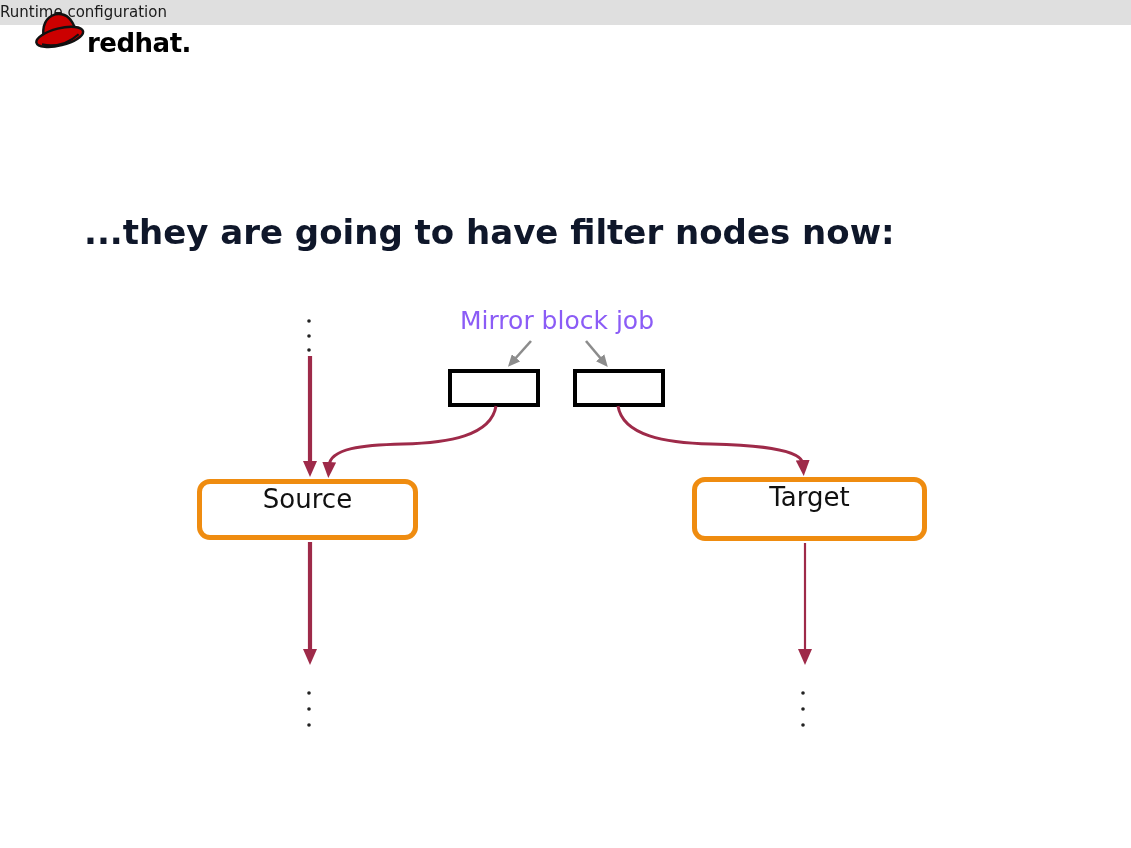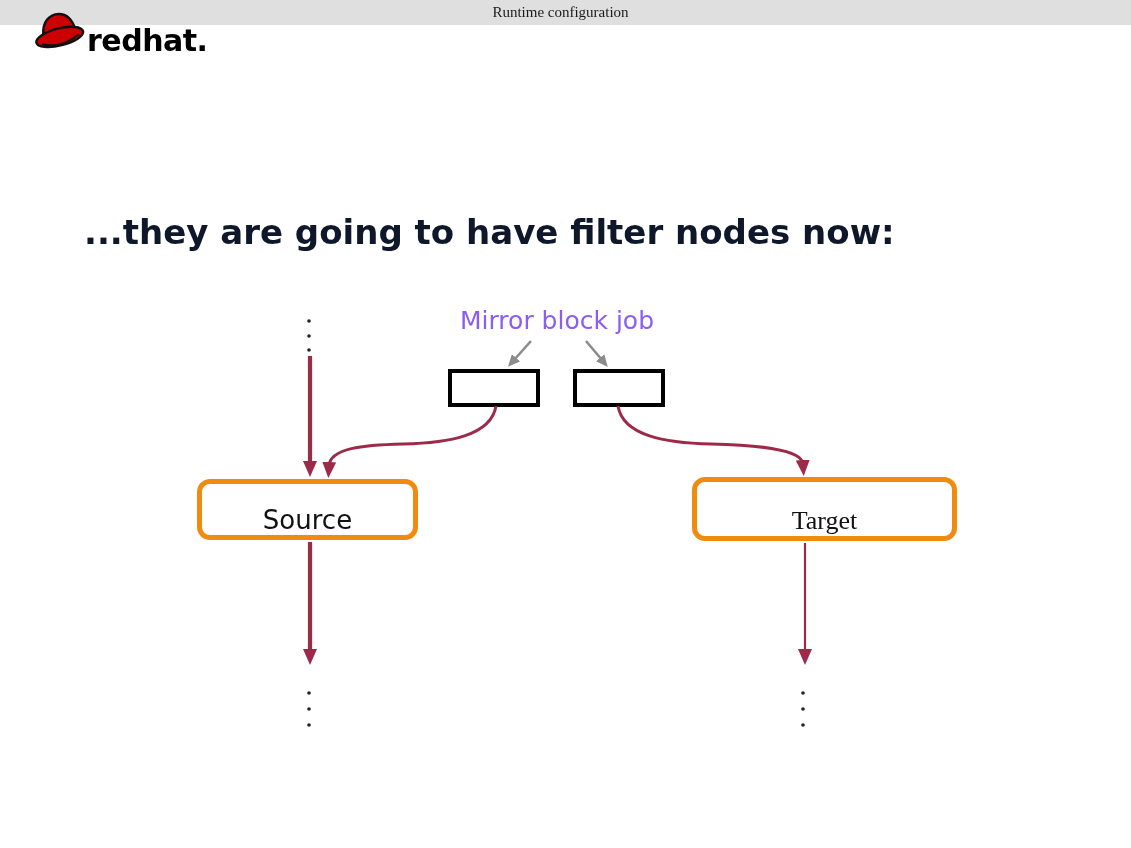--- a/index.html
+++ b/index.html
@@ -4,30 +4,30 @@
 <style>
   html,body{margin:0;padding:0;background:#fff;}
   .slide{
     position:relative;width:1131px;height:848px;background:#fff;overflow:hidden;
     font-family:"DejaVu Sans","Liberation Sans",sans-serif;color:#111;
   }
   
   .header-band{
     position:absolute;left:0;top:0;width:1131px;height:25px;
     background:var(--header-band,#dfdfdf);
-    display:flex;align-items:center;justify-content:center;font-family:Liberation Serif, serif;
+    display:flex;align-items:center;justify-content:flex-start;
   }
   .header-context{
     font-size:15px;color:var(--header-text,#1a1a1a);padding-right:10px;line-height:25px;
   }
   
   .logo{
     position:absolute;left:33px;top:8px;display:flex;align-items:flex-end;
   }
-  .logo-word{font-size:30px;line-height:1;letter-spacing:-0.5px;margin-left:2px;padding-bottom:3px;color:#000;}
+  .logo-word{font-size:26px;line-height:1;letter-spacing:-0.5px;margin-left:2px;padding-bottom:3px;color:#000;}
   .logo-word .w-red{font-weight:800;}
   .logo-word .w-hat{font-weight:600;}
   
   .slide-title{
     position:absolute;left:86px;top:90px;margin:0;
     font-size:37px;font-weight:bold;letter-spacing:-0.5px;
     color:var(--title-red,#8e1b1b);
   }
   .slide-subtitle{
     position:absolute;left:84px;top:212px;margin:0;
@@ -38,25 +38,25 @@
   .maroon{stroke:var(--arrow-maroon,#9e2a49);fill:none;}
   .maroon-fill{fill:var(--arrow-maroon,#9e2a49);}
   .gray{stroke:var(--gray-arrow,#8c8c8c);fill:none;}
   .gray-fill{fill:var(--gray-arrow,#8c8c8c);}
   .jobbox{fill:#ffffff;stroke:var(--box-black,#000);stroke-width:4;}
   .dot{fill:#222;}
   
   .node{
     position:absolute;box-sizing:border-box;background:#fff;
     border:5px solid var(--node-orange,#ef8c10);border-radius:13px;
-    display:flex;align-items:flex-end;justify-content:center;
+    display:flex;align-items:flex-start;justify-content:center;
     font-size:26px;color:#111;
   }
   .node-source{left:197px;top:479px;width:221px;height:61px;}
-  .node-target{left:692px;top:477px;width:265px;height:64px;font-family:Liberation Serif, serif;}
+  .node-target{left:692px;top:477px;width:235px;height:64px;}
   .job-label{
     position:absolute;left:437px;top:306px;width:240px;
     text-align:center;font-size:25px;color:#8b5cf6;
   }
 </style>
 </head>
 <body>
 
 <div class="slide">
 

